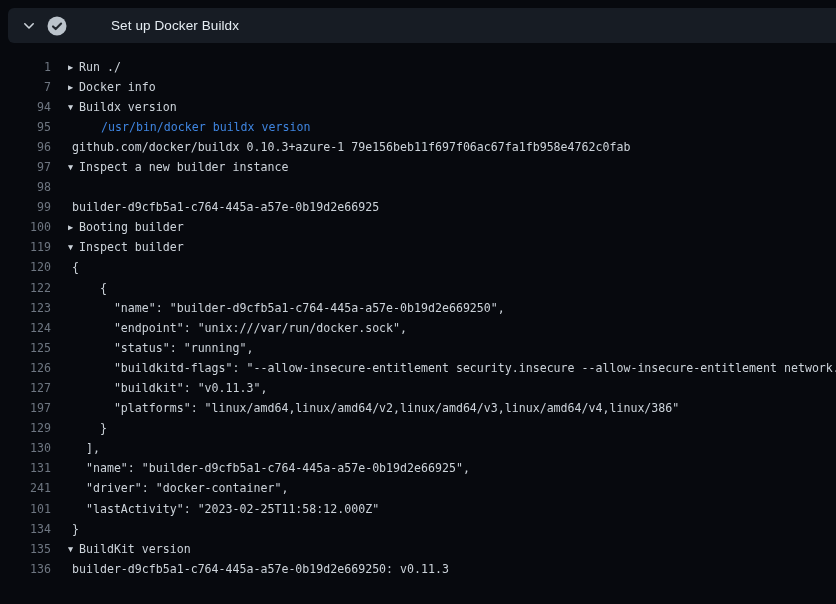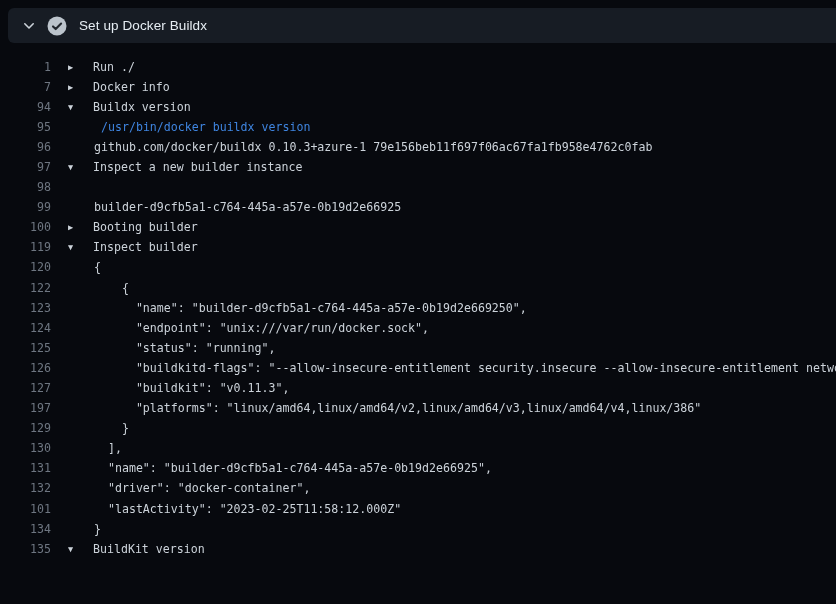--- a/index.html
+++ b/index.html
@@ -15,40 +15,40 @@
     position:relative;
   }
   .step-header{
     position:absolute;left:8px;top:8px;width:840px;height:35px;
     background:var(--header-bg);border-radius:6px;
     display:flex;align-items:center;padding-left:13px;cursor:pointer;
   }
   .step-header .chev{display:flex;align-items:center;justify-content:center;width:16px;height:16px;margin-right:10px;}
   .step-header .check{display:flex;align-items:center;justify-content:center;width:20px;height:20px;margin-right:12px;}
   .step-title{
-    color:var(--title);font-size:13.5px;font-weight:500;letter-spacing:.1px;
+    color:var(--title);font-size:13.5px;font-weight:500;letter-spacing:.1px;margin-left:32px;
   }
   .log{
     position:absolute;left:0;top:43px;right:0;bottom:0;
     padding-top:13.5px;overflow:hidden;
     font-family:"DejaVu Sans Mono","Liberation Mono",monospace;
     font-size:11.6px;
   }
   .row{
     display:flex;height:20.1px;line-height:20.1px;white-space:pre;
   }
   .num{
     width:51px;flex-shrink:0;text-align:right;color:var(--num);cursor:pointer;
   }
   .arrow{
     flex-shrink:0;margin-left:17px;width:10px;font-size:8.5px;color:var(--text);
   }
   .log-text{white-space:pre;overflow:hidden;}
-  .group-label{color:var(--text);margin-left:15px;}
-  .output{color:var(--text);margin-left:43px;}
+  .group-label{color:var(--text);margin-left:1px;}
+  .output{color:var(--text);margin-left:21px;}
   .command{color:var(--command);margin-left:50px;}
 </style>
 </head>
 <body>
 
 <div class="step-header">
   <span class="chev">
     <svg width="14" height="14" viewBox="0 0 16 16" fill="none">
       <path d="M3.2 5.5 L8 10.3 L12.8 5.5" stroke="var(--chevron)" stroke-width="1.8" stroke-linecap="round" stroke-linejoin="round"></path>
     </svg>
@@ -161,32 +161,37 @@
     <span class="num">130</span>
     
     <span class="log-text output">  ],</span>
   </div>
     <div class="row">
     <span class="num">131</span>
     
     <span class="log-text output">  "name": "builder-d9cfb5a1-c764-445a-a57e-0b19d2e66925",</span>
   </div>
     <div class="row">
-    <span class="num">132</span>
+    <span class="num">241</span>
     
     <span class="log-text output">  "driver": "docker-container",</span>
   </div>
     <div class="row">
     <span class="num">101</span>
     
     <span class="log-text output">  "lastActivity": "2023-02-25T11:58:12.000Z"</span>
   </div>
     <div class="row">
     <span class="num">134</span>
     
     <span class="log-text output">}</span>
   </div>
     <div class="row">
     <span class="num">135</span>
     <span class="arrow">▼</span>
     <span class="log-text group-label">BuildKit version</span>
   </div>
+    <div class="row">
+    <span class="num">136</span>
+    
+    <span class="log-text output">builder-d9cfb5a1-c764-445a-a57e-0b19d2e669250: v0.11.3</span>
+  </div>
   </div>
 
 </body></html>

